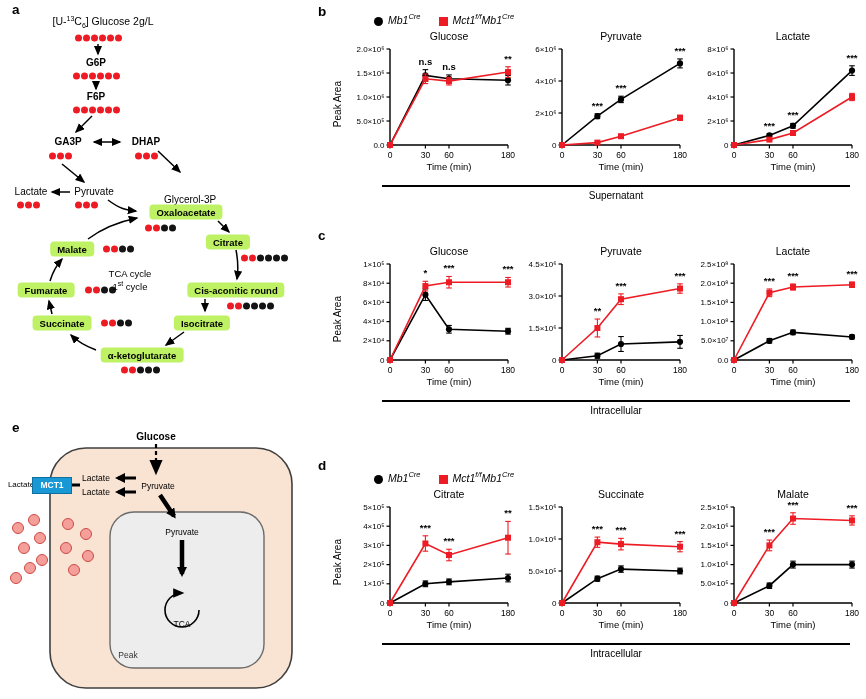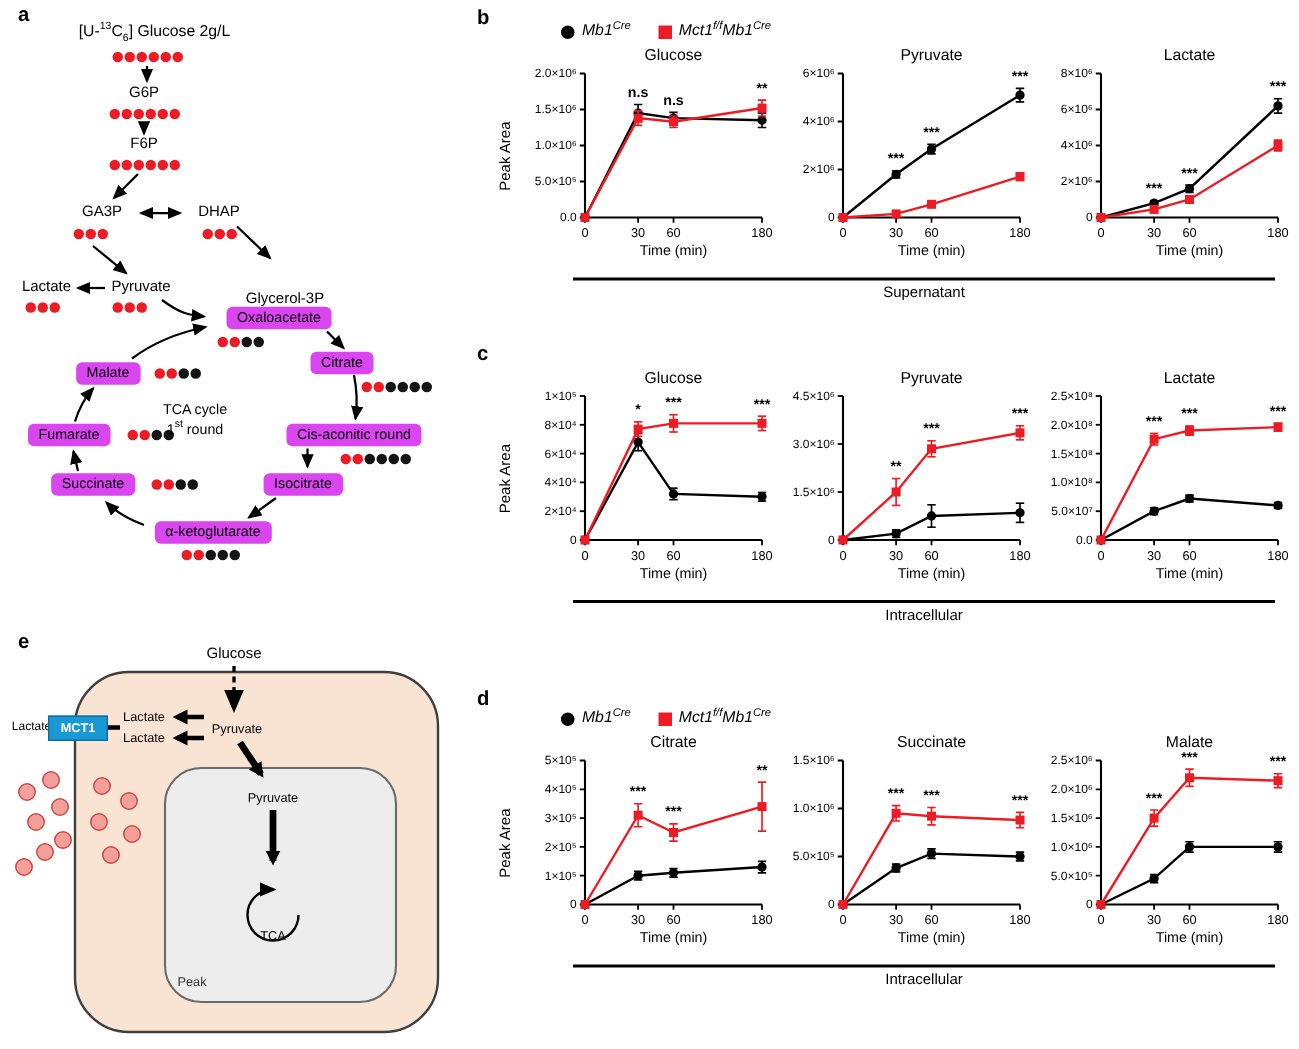--- a/index.html
+++ b/index.html
@@ -3,22 +3,22 @@
 <meta charset="utf-8">
 <style>
   *{box-sizing:border-box}
   html,body{margin:0;padding:0}
   body{width:866px;height:699px;background:#fff;font-family:"Liberation Sans",sans-serif;color:#000;position:relative;overflow:hidden}
   .panel,.row{position:absolute}
   .pl{position:absolute;font-weight:bold;font-size:13.5px}
   svg.arrows{position:absolute;left:0;top:0}
   .pa-label{position:absolute;transform:translate(-50%,-50%);font-size:10px;white-space:nowrap;line-height:1.05;text-align:center}
   .pa-label sup,.pa-label sub{font-size:7px}
-  .bold{font-weight:normal}
-  .gray-box{position:absolute;transform:translate(-50%,-50%);font-size:9.5px;font-weight:normal;background:#d946ef;border-radius:4px;padding:2px 7px;white-space:nowrap}
+  .bold{font-weight:bold}
+  .gray-box{position:absolute;transform:translate(-50%,-50%);font-size:9.5px;font-weight:bold;background:#bef264;border-radius:4px;padding:2px 7px;white-space:nowrap}
   .dots{position:absolute;transform:translate(-50%,-50%);white-space:nowrap;line-height:0;font-size:0}
   .dot{display:inline-block;width:7px;height:7px;border-radius:50%;margin:0 .5px}
   .dr{background:#ed1c24}.db{background:#141414}
   .legend{display:flex;align-items:center;gap:18px;margin:0 0 3px 44px;font-size:10.5px;height:14px}
   .lg-item{display:flex;align-items:flex-end}
   .lg-circ{width:9px;height:9px;border-radius:50%;background:#000;margin-right:5px}
   .lg-sq{width:9px;height:9px;background:#ed1c24;margin-right:5px}
   .lg-lab sup{font-size:7.5px}
   .charts{display:flex}
   .ycap{width:14px;height:150px;display:flex;align-items:center;justify-content:center}
@@ -105,21 +105,21 @@
   <div class="gray-box" style="left:56px;top:317px">Succinate</div>
   <div class="dots" style="left:110px;top:317px"><span class="dot dr"></span><span class="dot dr"></span><span class="dot db"></span><span class="dot db"></span></div>
 
   <div class="gray-box" style="left:40px;top:284px">Fumarate</div>
   <div class="dots" style="left:94px;top:284px"><span class="dot dr"></span><span class="dot dr"></span><span class="dot db"></span><span class="dot db"></span></div>
 
   <div class="gray-box" style="left:66px;top:243px">Malate</div>
   <div class="dots" style="left:112px;top:243px"><span class="dot dr"></span><span class="dot dr"></span><span class="dot db"></span><span class="dot db"></span></div>
 
   <div class="pa-label" style="left:124px;top:268px;font-size:9.5px">TCA cycle</div>
-  <div class="pa-label" style="left:124px;top:280px;font-size:9.5px"><span>1</span><sup>st</sup><span> round</span></div>
+  <div class="pa-label" style="left:124px;top:280px;font-size:9.5px"><span>1</span><sup>st</sup><span> cycle</span></div>
 </div>
 
 <div class="panel" id="panel-e" style="left:6px;top:428px;width:306px;height:268px">
   <svg class="arrows" width="306" height="268">
     <defs>
       <marker id="eh" markerWidth="9" markerHeight="9" refX="5.5" refY="3" orient="auto">
           <path d="M0,0 L7,3 L0,6 z" fill="#000"></path>
         </marker>
       <marker id="ebg" markerUnits="userSpaceOnUse" markerWidth="14" markerHeight="14" refX="7" refY="5" orient="auto">
           <path d="M0,0 L10,5 L0,10 z" fill="#000"></path>

